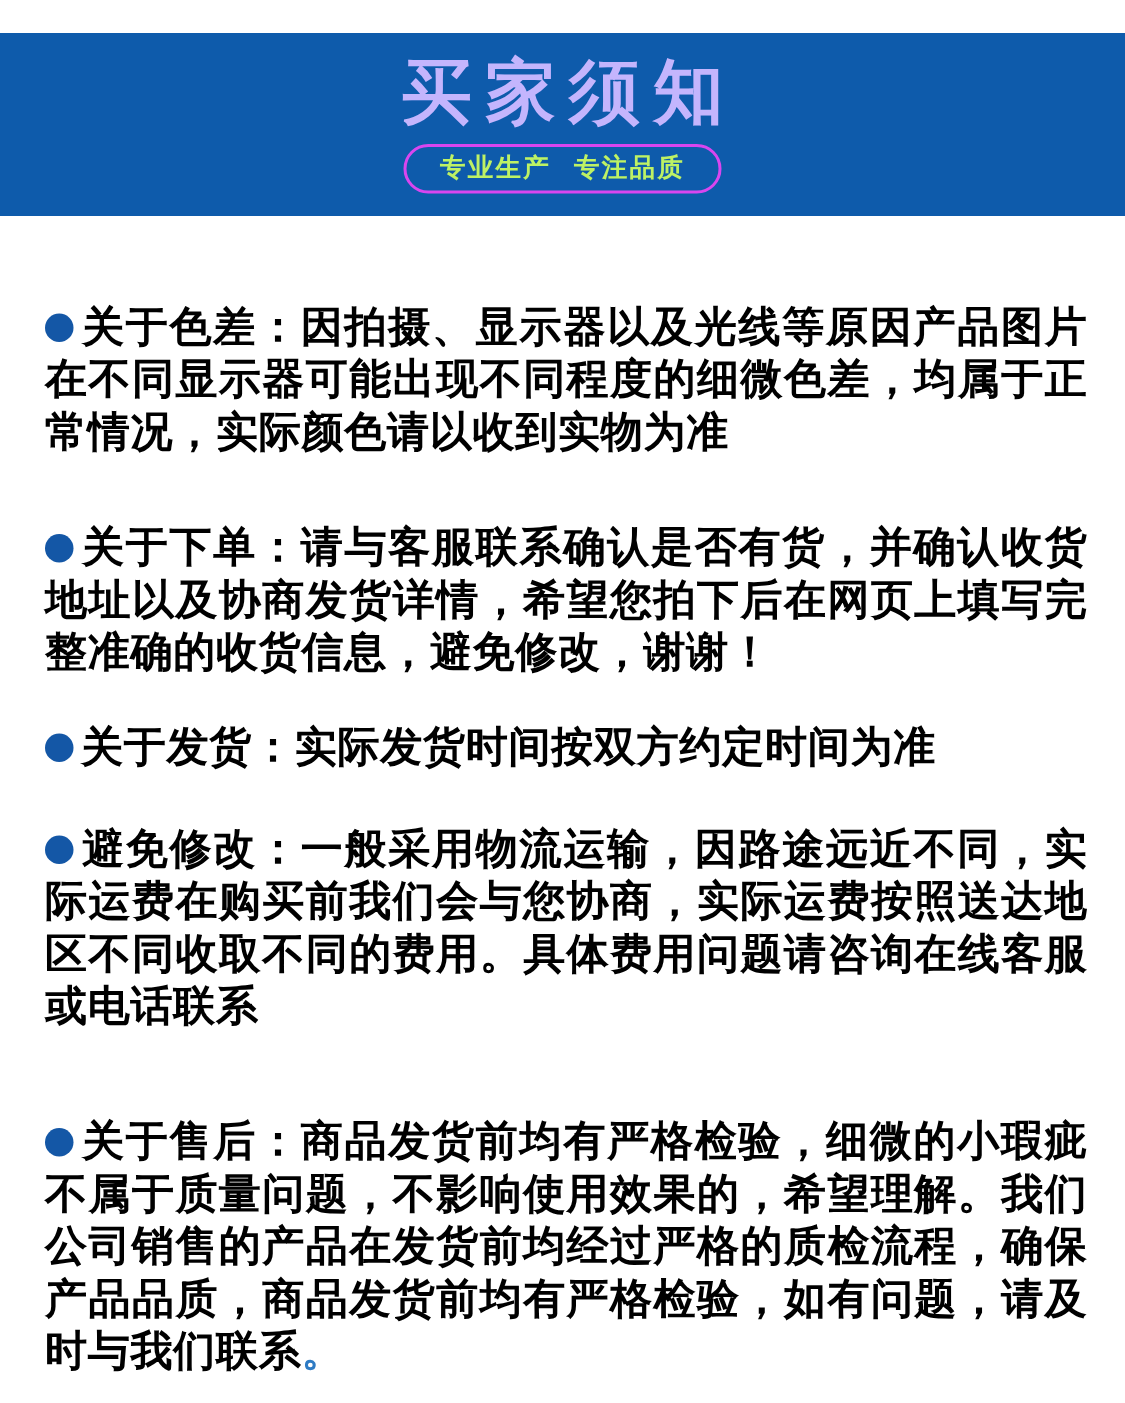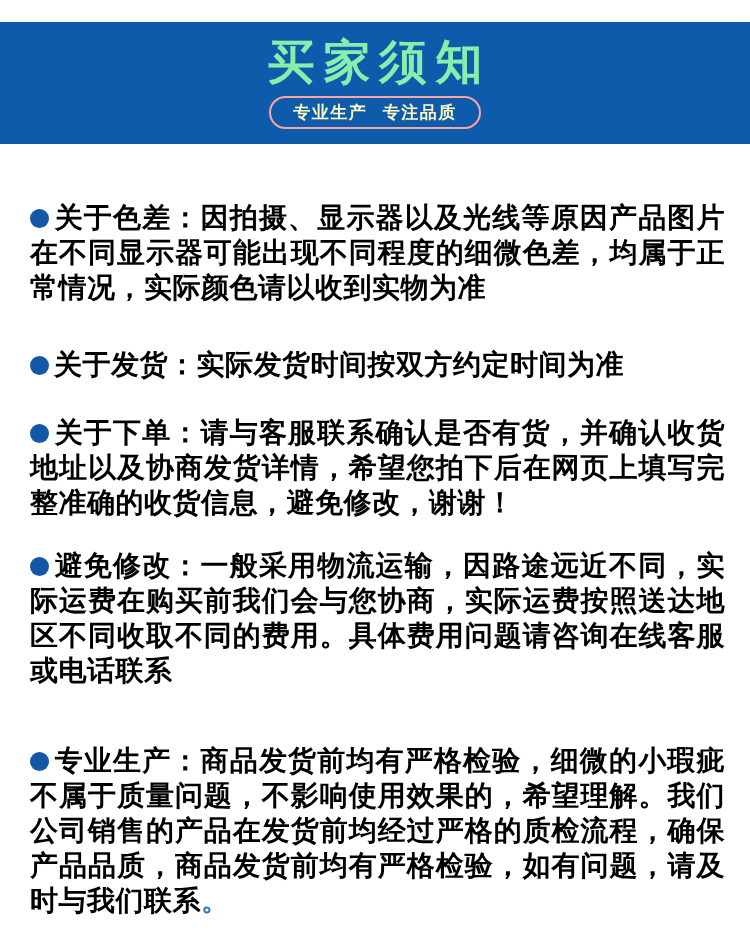--- a/index.html
+++ b/index.html
@@ -21,31 +21,31 @@
     height: 122px;
     background: #0e5bab;
     text-align: center;
     overflow: hidden;
   }
   .banner-title {
     margin-top: 15px;
     font-size: 47px;
     line-height: 50px;
     font-weight: bold;
-    color: #86efac;
+    color: #c4b5fd;
     letter-spacing: 9px;
     padding-left: 9px; 
   }
   .banner-pill {
     display: inline-block;
     margin-top: 9px;
-    border: 2px solid #fca5a5;
+    border: 2px solid #d946ef;
     border-radius: 17px;
     padding: 4px 22px 5px 22px;
-    color: #fef9c3;
+    color: #bef264;
     font-size: 17px;
     line-height: 20px;
     font-weight: bold;
     letter-spacing: 1.5px;
     word-spacing: 8px;
   }
   .content {
     padding: 56px 25px 0 30px;
   }
   .notice {
@@ -85,29 +85,29 @@
     <span>专业生产 专注品质</span>
   </div>
 </div>
 
 <div class="content">
 
   <p class="notice mb-42">
     <span class="bullet"></span><span>关于色差：</span><span>因拍摄、显示器以及光线等原因产品图片在不同显示器可能出现不同程度的细微色差，均属于正常情况，实际颜色请以收到实物为准</span>
   </p>
 
+  <p class="notice mb-28">
+    <span class="bullet"></span><span>关于下单：</span><span>请与客服联系确认是否有货，并确认收货地址以及协商发货详情，希望您拍下后在网页上填写完整准确的收货信息，避免修改，谢谢！</span>
+  </p>
+
   <p class="notice mb-33">
     <span class="bullet"></span><span>关于发货：</span><span>实际发货时间按双方约定时间为准</span>
-  </p>
-
-  <p class="notice mb-28">
-    <span class="bullet"></span><span>关于下单：</span><span>请与客服联系确认是否有货，并确认收货地址以及协商发货详情，希望您拍下后在网页上填写完整准确的收货信息，避免修改，谢谢！</span>
   </p>
 
   <p class="notice mb-55">
     <span class="bullet"></span><span>避免修改：</span><span>一般采用物流运输，因路途远近不同，实际运费在购买前我们会与您协商，实际运费按照送达地区不同收取不同的费用。具体费用问题请咨询在线客服或电话联系</span>
   </p>
 
   <p class="notice">
-    <span class="bullet"></span><span>专业生产：</span><span>商品发货前均有严格检验，细微的小瑕疵不属于质量问题，不影响使用效果的，希望理解。我们公司销售的产品在发货前均经过严格的质检流程，确保产品品质，商品发货前均有严格检验，如有问题，请及时与我们联系</span><span class="blue-period">。</span>
+    <span class="bullet"></span><span>关于售后：</span><span>商品发货前均有严格检验，细微的小瑕疵不属于质量问题，不影响使用效果的，希望理解。我们公司销售的产品在发货前均经过严格的质检流程，确保产品品质，商品发货前均有严格检验，如有问题，请及时与我们联系</span><span class="blue-period">。</span>
   </p>
 
 </div>
 
 </body></html>

